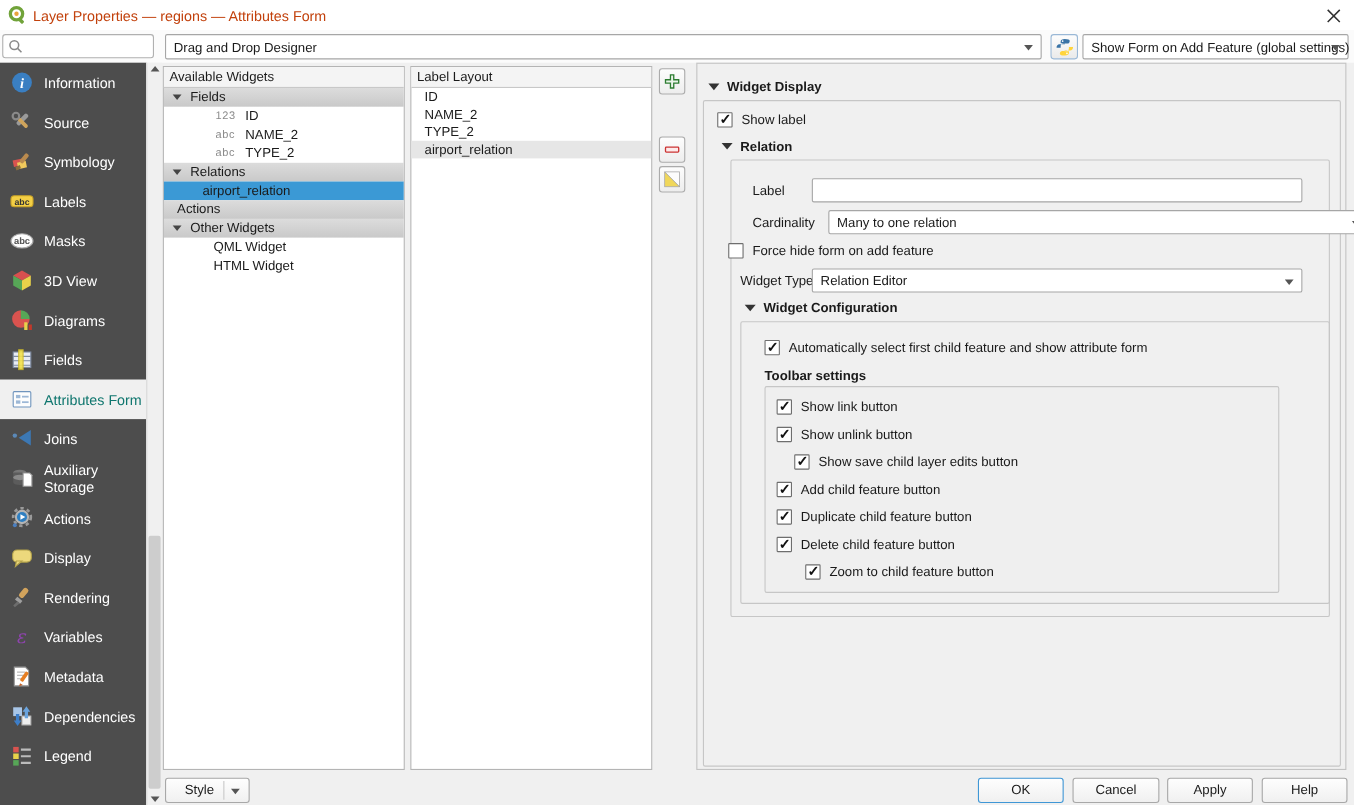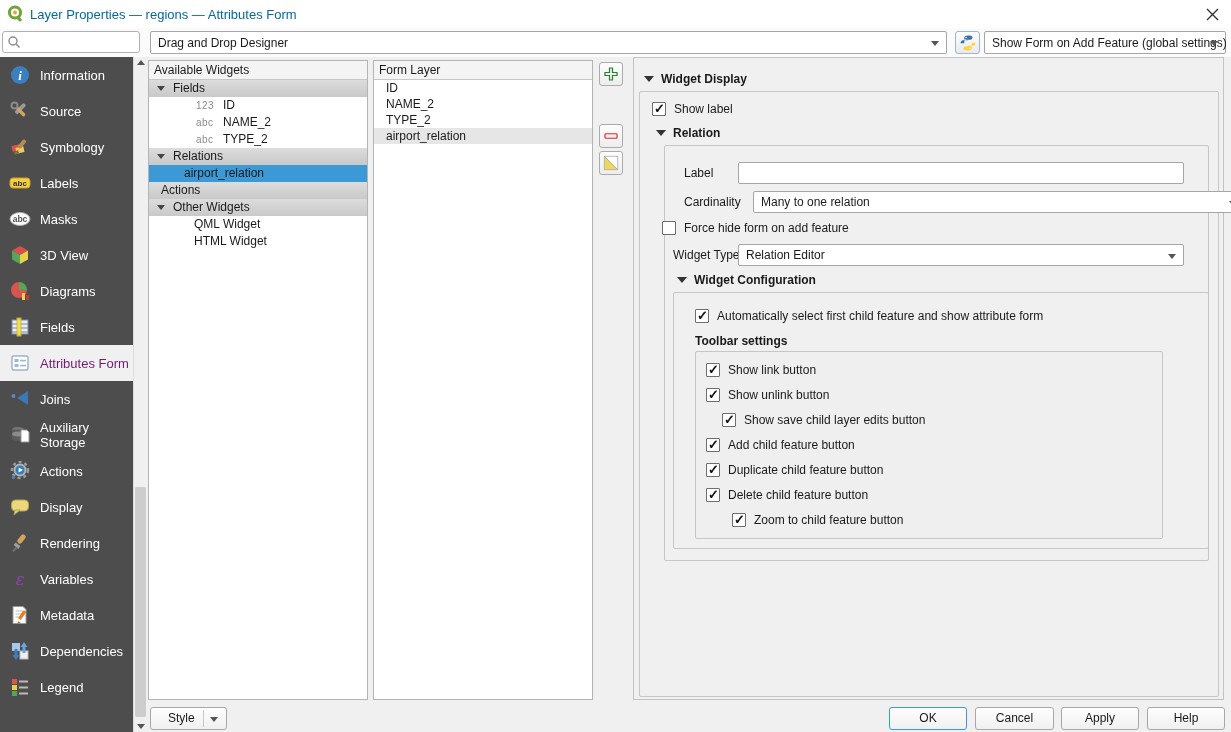--- a/index.html
+++ b/index.html
@@ -3,37 +3,37 @@
 <meta charset="utf-8">
 <style>
   * { margin:0; padding:0; box-sizing:border-box; }
   html,body { width:1231px; height:732px; }
   body { font-family:"Liberation Sans", sans-serif; font-size:12px; color:#1a1a1a; background:#f0f0f0; overflow:hidden; }
   .window { position:relative; width:1231px; height:732px; background:#f0f0f0; }
 
   
   .titlebar { position:absolute; top:0; left:0; width:100%; height:28px; background:#ffffff; }
   .titlebar .qlogo { position:absolute; left:6px; top:4px; }
-  .titlebar .title { position:absolute; left:30px; top:7px; font-size:13px; color:#0369a1; }
+  .titlebar .title { position:absolute; left:30px; top:7px; font-size:13px; color:#c2410c; }
   .titlebar .closex { position:absolute; right:8px; top:4px; width:22px; height:20px; display:flex; align-items:center; justify-content:center; cursor:default; }
 
   
   .topbar { position:absolute; top:28px; left:0; width:100%; height:29px; background:#fbfbfb; }
   .searchbox { position:absolute; left:2px; top:3px; width:138px; height:22px; background:#fff; border:1px solid #b0b0b0; border-radius:3px; }
   .searchbox input { position:absolute; left:22px; top:1px; width:112px; height:18px; border:none; outline:none; font:12px "Liberation Sans",sans-serif; background:transparent; }
   .searchbox svg { position:absolute; left:4px; top:3px; }
   .combo { position:absolute; height:23px; background:#fff; border:1px solid #a6a6a6; border-radius:2px; }
   .combo .val { position:absolute; left:7px; top:4px; white-space:nowrap; overflow:hidden; }
   .combo .arrow { position:absolute; right:7px; top:9px; width:0; height:0; border-left:4px solid transparent; border-right:4px solid transparent; border-top:5px solid #555; }
   .pybtn { position:absolute; left:955px; top:3px; width:25px; height:23px; background:linear-gradient(#fdfdfd,#eaeaea); border:1px solid #9ab8d6; border-radius:3px; display:flex; align-items:center; justify-content:center; }
 
   
   .sidebar { position:absolute; left:0; top:57px; width:133px; height:675px; background:#4d4d4d; overflow:hidden; }
   .side-item { height:36px; display:flex; align-items:center; gap:9px; padding-left:9px; color:#fff; font-size:13px; cursor:default; }
-  .side-item.selected { background:#f0f0f0; color:#701a75; }
+  .side-item.selected { background:#f0f0f0; color:#0f766e; }
   .side-item .ic { width:22px; height:22px; flex:0 0 22px; display:flex; align-items:center; justify-content:center; }
   .side-scroll { position:absolute; left:133px; top:57px; width:14px; height:675px; background:#f0f0f0; border-left:1px solid #dcdcdc; }
   .sarrow-up { position:absolute; top:3px; left:3px; width:0; height:0; border-left:4px solid transparent; border-right:4px solid transparent; border-bottom:5px solid #555; }
   .sarrow-dn { position:absolute; bottom:3px; left:3px; width:0; height:0; border-left:4px solid transparent; border-right:4px solid transparent; border-top:5px solid #555; }
   .sthumb { position:absolute; left:1px; top:430px; width:11px; height:230px; background:#cdcdcd; border-radius:2px; }
 
   
   .panel { position:absolute; background:#fff; border:1px solid #b4b4b4; }
   .panel-header { height:19px; background:#f4f4f4; border-bottom:1px solid #c8c8c8; padding:2px 0 0 5px; color:#1a1a1a; }
   .trow { height:17px; line-height:17px; white-space:nowrap; position:relative; }
@@ -325,21 +325,21 @@
     <div class="trow"><span class="badge">abc</span><span class="fieldlbl">TYPE_2</span></div>
     <div class="trow cat"><span class="exp"></span><span class="catlbl">Relations</span></div>
     <div class="trow sel-blue"><span class="rel-lbl">airport_relation</span></div>
     <div class="trow cat"><span class="catlbl" style="padding-left:12px;">Actions</span></div>
     <div class="trow cat"><span class="exp"></span><span class="catlbl">Other Widgets</span></div>
     <div class="trow"><span class="oth-lbl">QML Widget</span></div>
     <div class="trow"><span class="oth-lbl">HTML Widget</span></div>
   </div>
 
   <div class="panel" style="left:373px; top:60px; width:220px; height:640px;">
-    <div class="panel-header">Form Layer</div>
+    <div class="panel-header">Label Layout</div>
     <div class="trow" style="height:16px; line-height:16px;"><span class="fl-lbl">ID</span></div>
     <div class="trow" style="height:16px; line-height:16px;"><span class="fl-lbl">NAME_2</span></div>
     <div class="trow" style="height:16px; line-height:16px;"><span class="fl-lbl">TYPE_2</span></div>
     <div class="trow sel-gray" style="height:16px; line-height:16px;"><span class="fl-lbl">airport_relation</span></div>
   </div>
 
   <div class="midbtn" style="top:62px;">
     <svg width="18" height="18" viewBox="0 0 24 24">
         <path d="M10 4h4v6h6v4h-6v6h-4v-6H4v-4h6z" fill="#eaf5ea" stroke="#2e7d32" stroke-width="1.6"></path>
       </svg>

